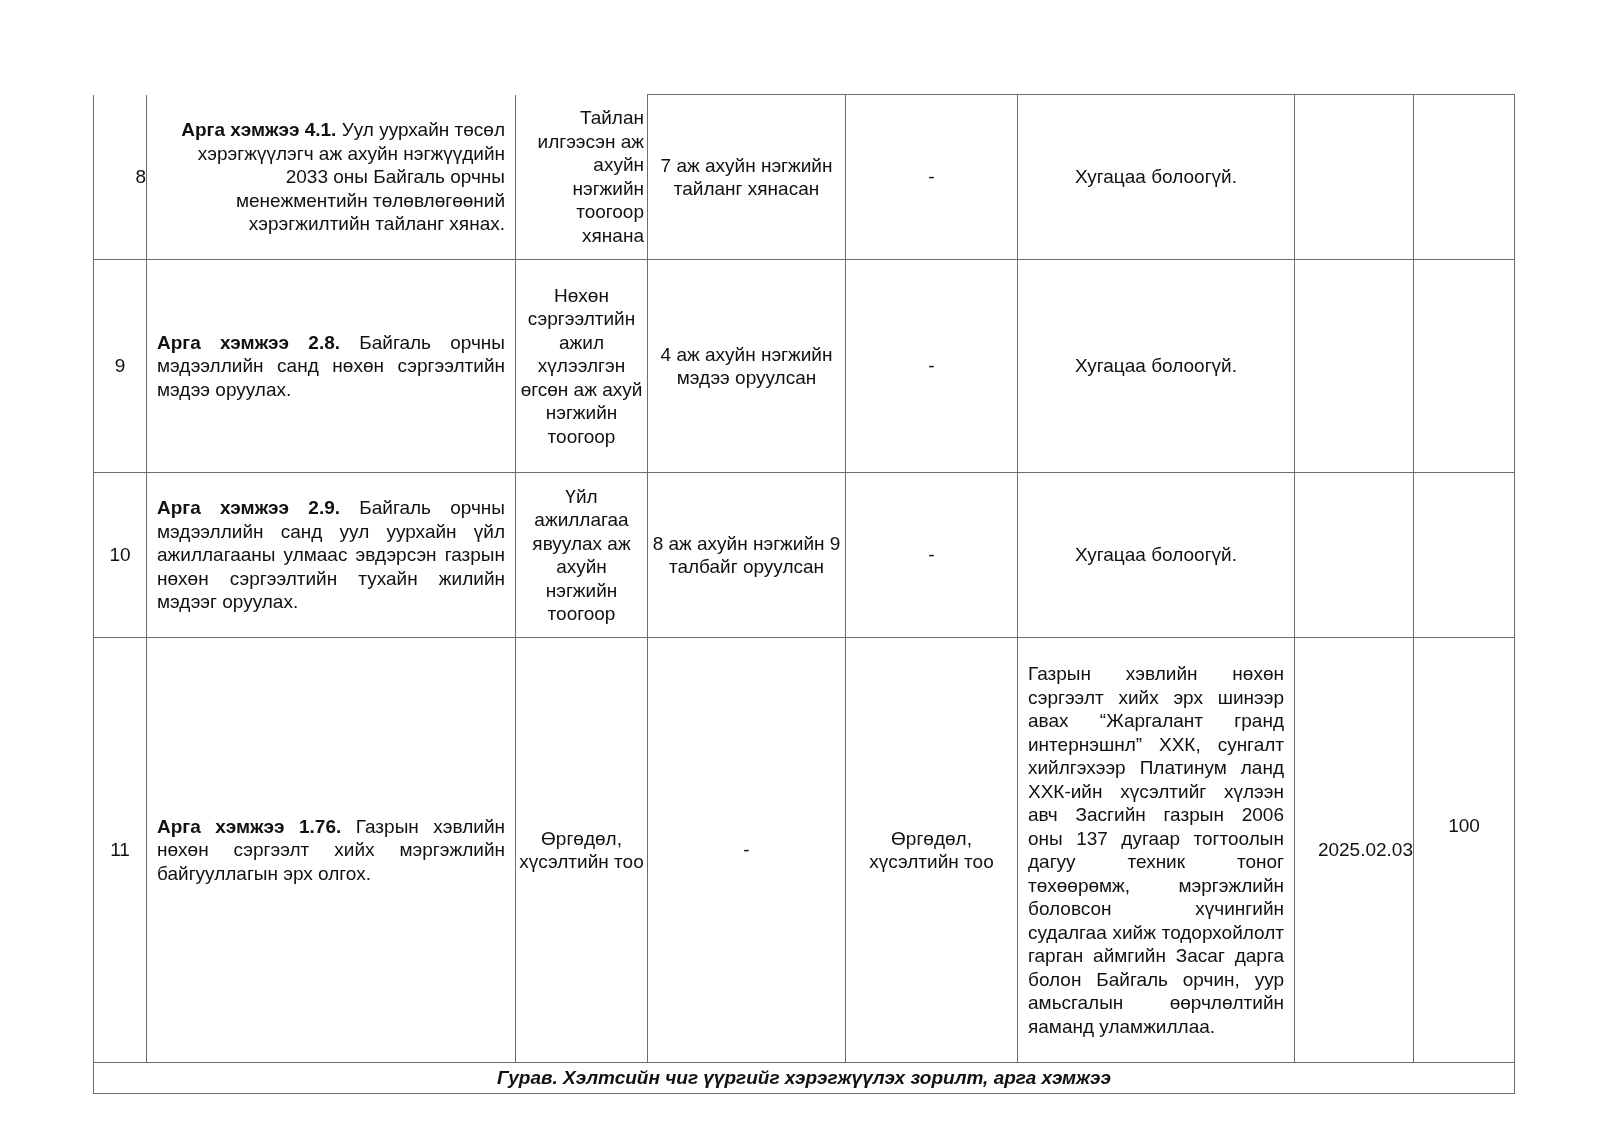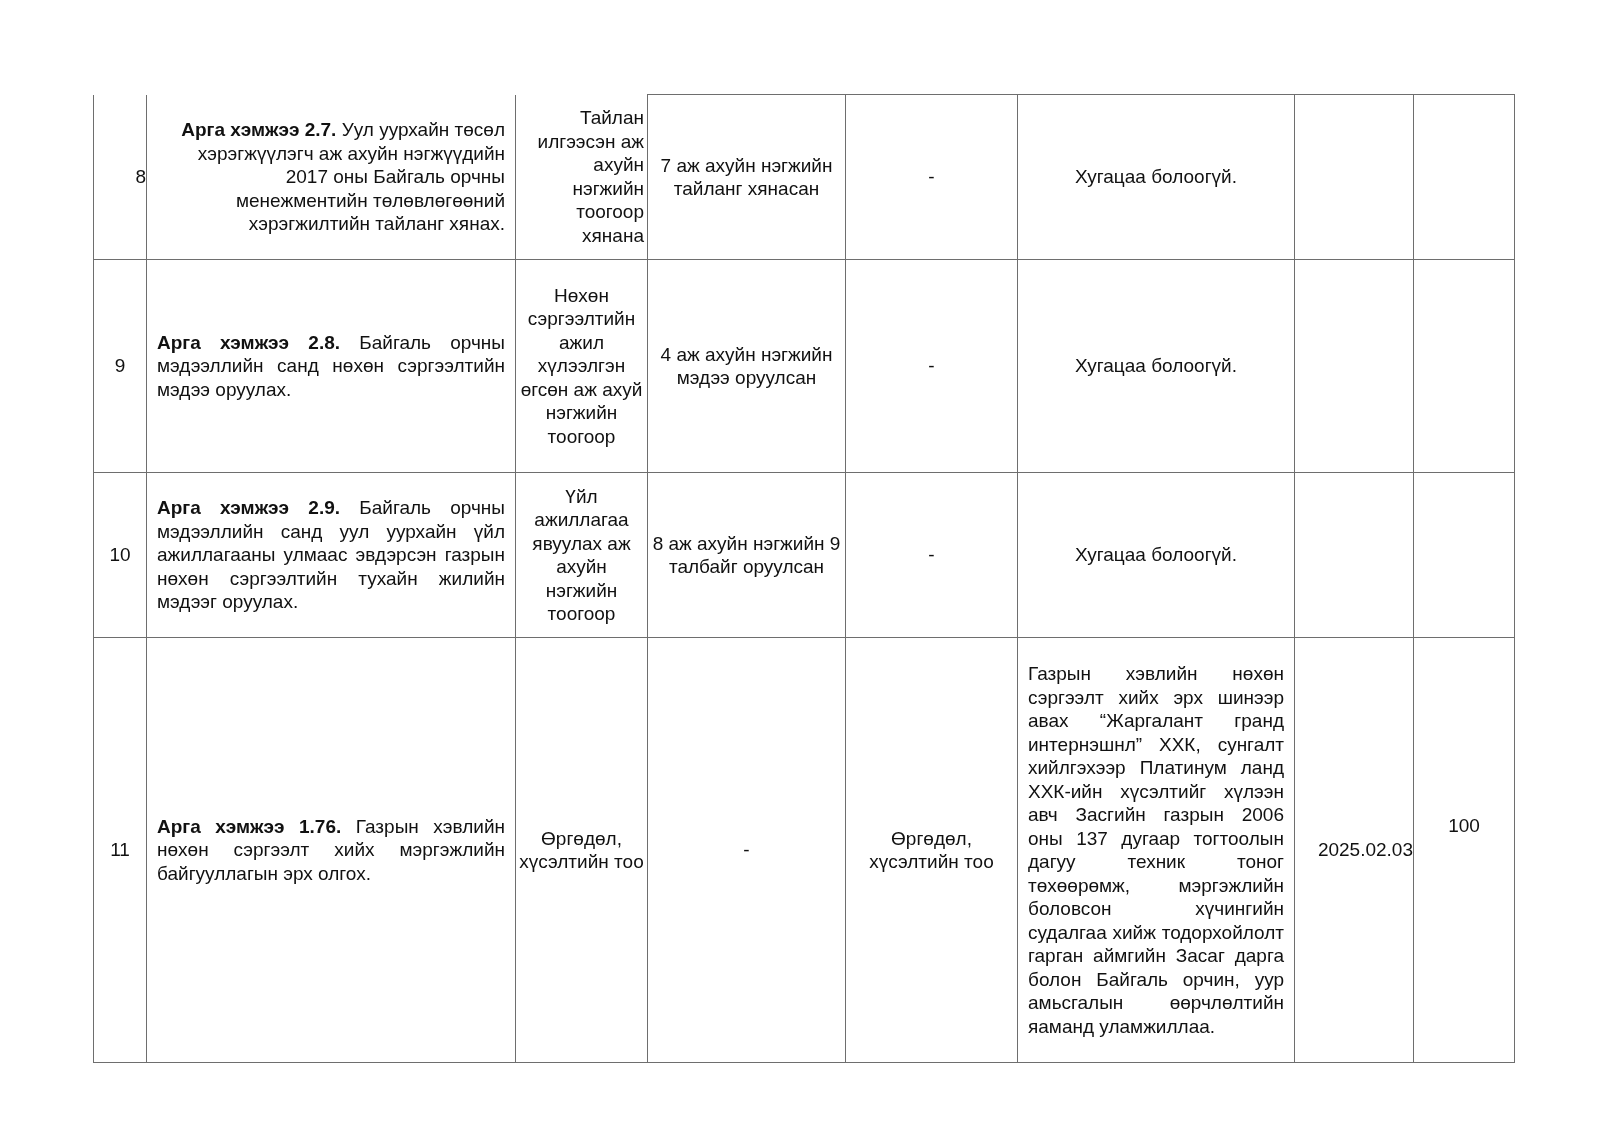--- a/index.html
+++ b/index.html
@@ -37,21 +37,21 @@
       <col style="width:132px">
       <col style="width:198px">
       <col style="width:172px">
       <col style="width:277px">
       <col style="width:119px">
       <col style="width:101px">
     </colgroup>
     <tbody>
       <tr class="r8 first">
         <td class="num open-top">8</td>
-        <td class="desc open-top"><b>Арга хэмжээ 2.7.</b><span> Уул уурхайн төсөл хэрэгжүүлэгч аж ахуйн нэгжүүдийн 2017 оны Байгаль орчны менежментийн төлөвлөгөөний хэрэгжилтийн тайланг хянах.</span></td>
+        <td class="desc open-top"><b>Арга хэмжээ 4.1.</b><span> Уул уурхайн төсөл хэрэгжүүлэгч аж ахуйн нэгжүүдийн 2033 оны Байгаль орчны менежментийн төлөвлөгөөний хэрэгжилтийн тайланг хянах.</span></td>
         <td class="center narrow open-top">Тайлан илгээсэн аж ахуйн нэгжийн тоогоор хянана</td>
         <td class="center">7 аж ахуйн нэгжийн тайланг хянасан</td>
         <td class="center">-</td>
         <td class="status">Хугацаа болоогүй.</td>
         <td class="date"></td>
         <td class="pct"></td>
       </tr>
       <tr class="r9">
         <td class="num">9</td>
         <td class="desc"><b>Арга хэмжээ 2.8.</b><span> Байгаль орчны мэдээллийн санд нөхөн сэргээлтийн мэдээ оруулах.</span></td>
@@ -75,15 +75,18 @@
       <tr class="r11">
         <td class="num">11</td>
         <td class="desc"><b>Арга хэмжээ 1.76.</b><span> Газрын хэвлийн нөхөн сэргээлт хийх мэргэжлийн байгууллагын эрх олгох.</span></td>
         <td class="center narrow">Өргөдөл, хүсэлтийн тоо</td>
         <td class="center">-</td>
         <td class="center">Өргөдөл, хүсэлтийн тоо</td>
         <td class="status just">Газрын хэвлийн нөхөн сэргээлт хийх эрх шинээр авах “Жаргалант гранд интернэшнл” ХХК, сунгалт хийлгэхээр Платинум ланд ХХК-ийн хүсэлтийг хүлээн авч Засгийн газрын 2006 оны 137 дугаар тогтоолын дагуу техник тоног төхөөрөмж, мэргэжлийн боловсон хүчингийн судалгаа хийж тодорхойлолт гарган аймгийн Засаг дарга болон Байгаль орчин, уур амьсгалын өөрчлөлтийн яаманд уламжиллаа.</td>
         <td class="date">2025.02.03</td>
         <td class="pct"><span class="pct-text">100</span></td>
       </tr>
+      <tr class="section">
+        <td colspan="8">Гурав. Хэлтсийн чиг үүргийг хэрэгжүүлэх зорилт, арга хэмжээ</td>
+      </tr>
     </tbody>
   </table>
 </div>
 
 </body></html>

